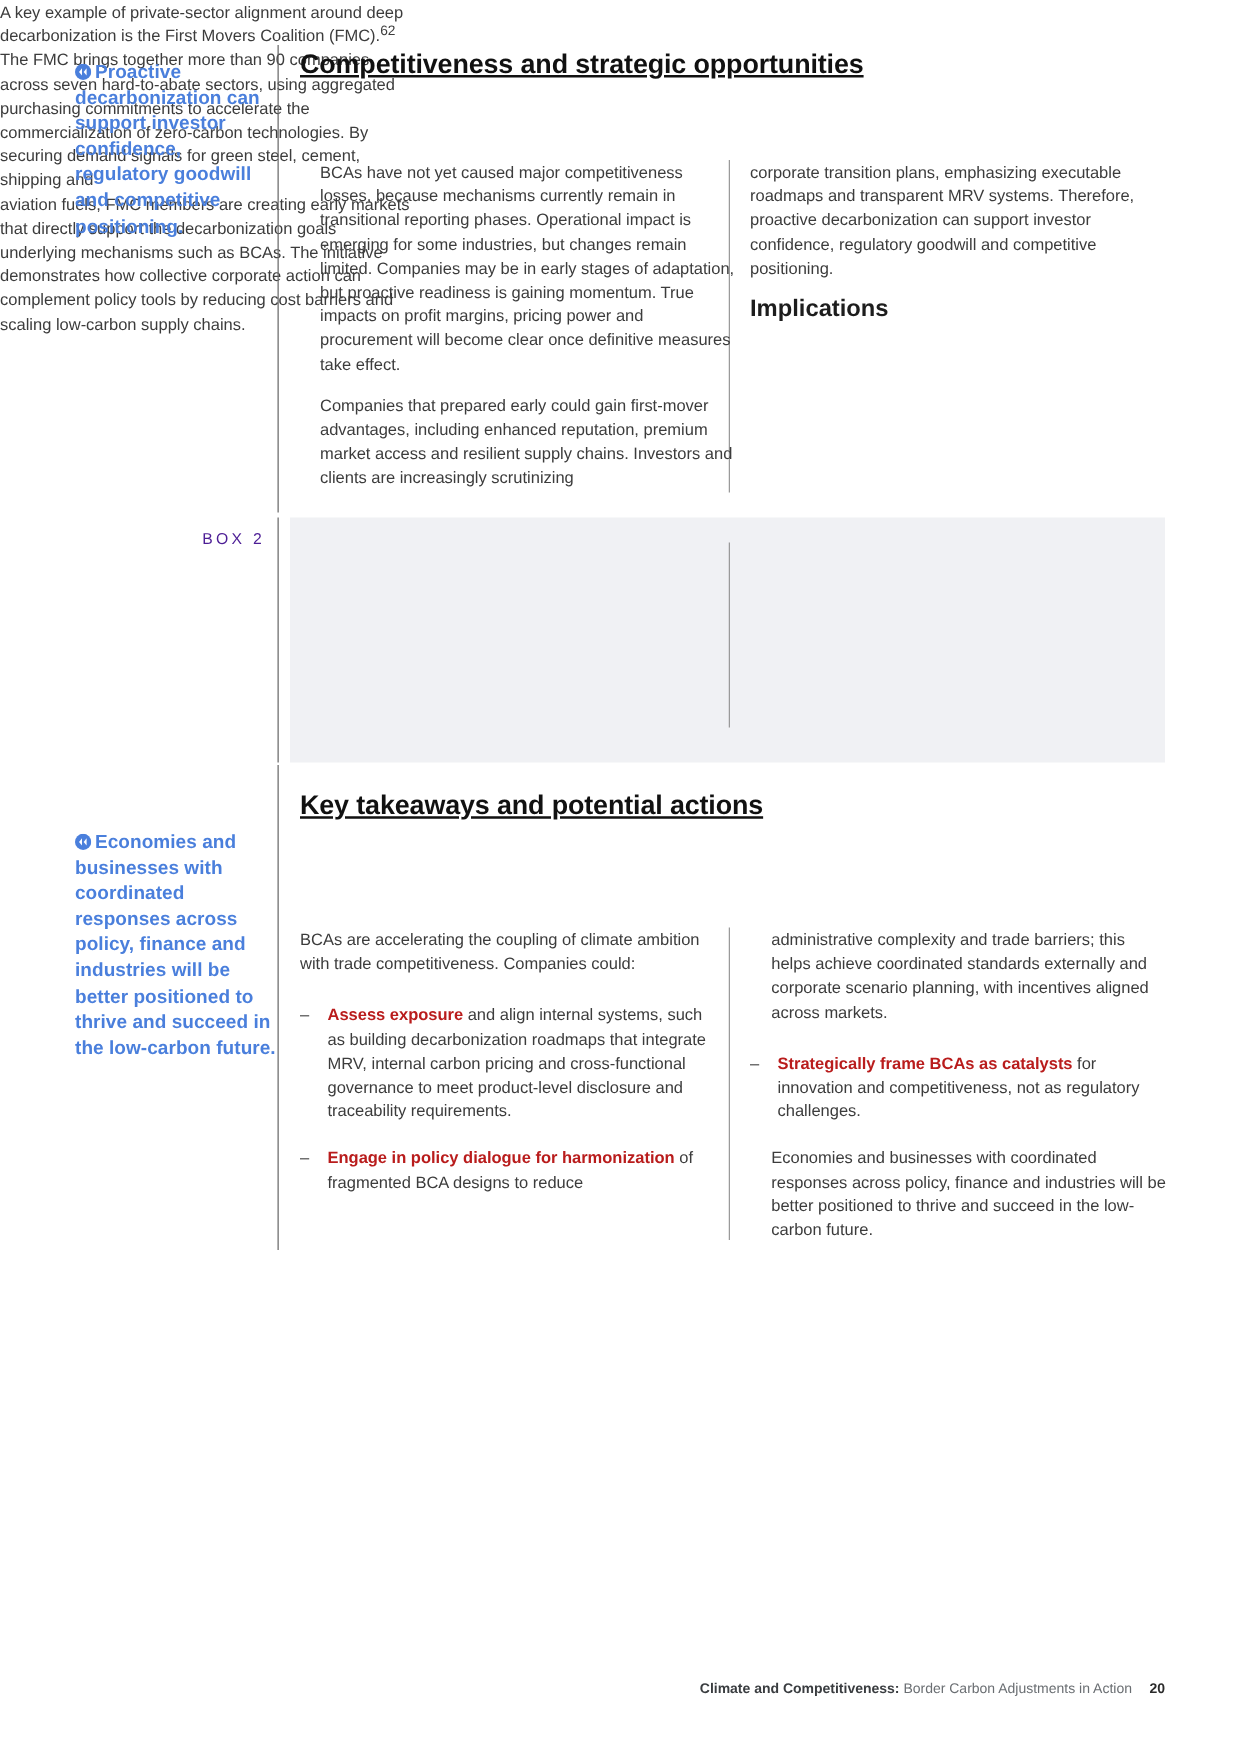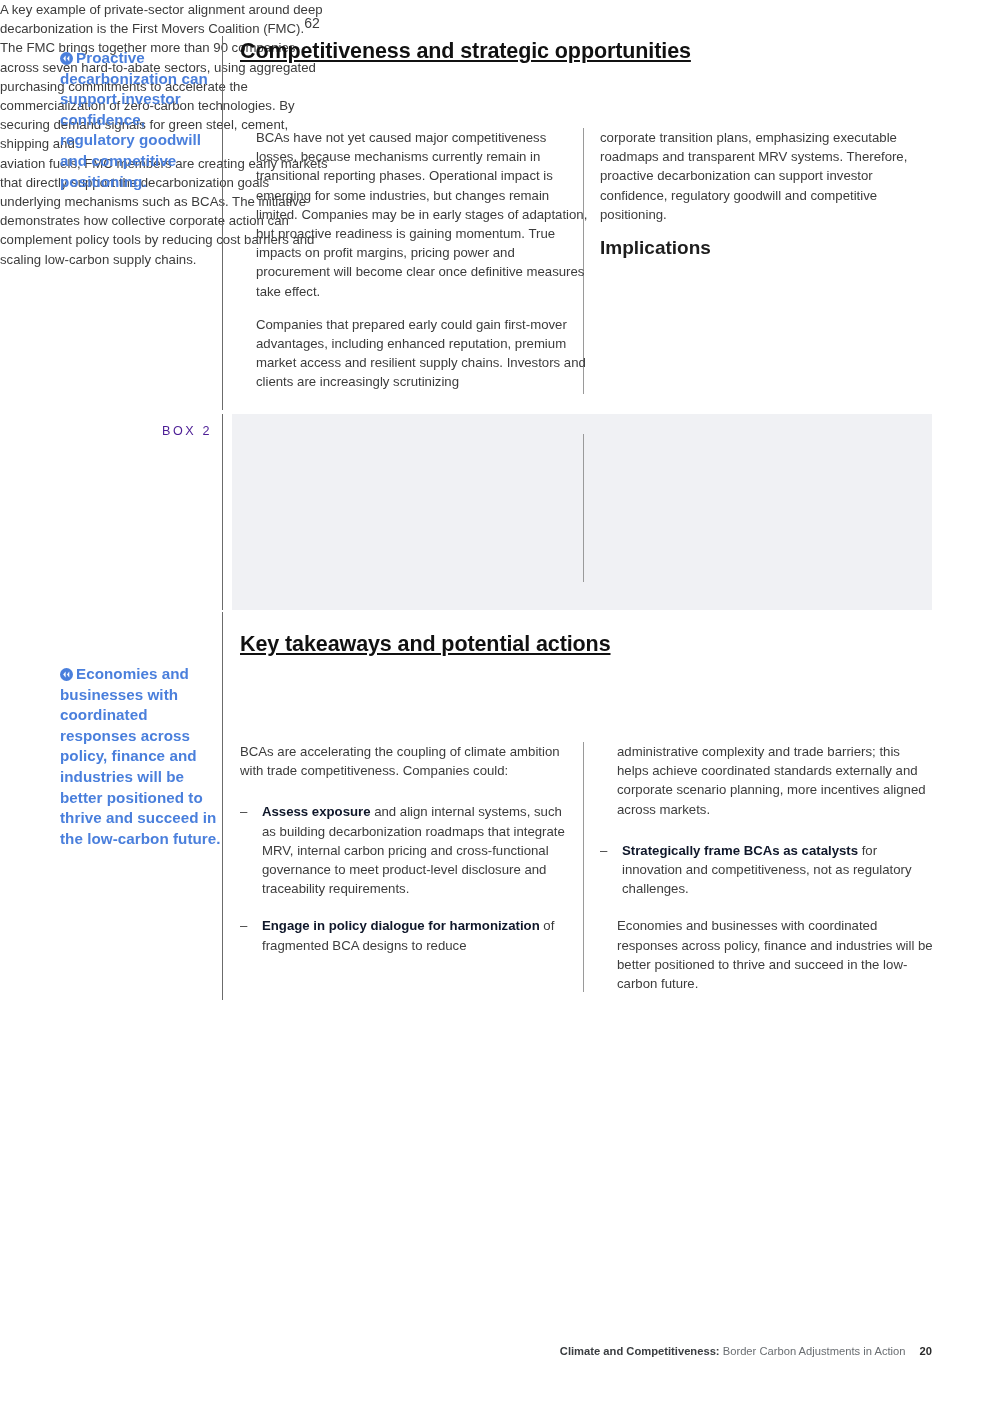--- a/index.html
+++ b/index.html
@@ -110,42 +110,42 @@
     position: absolute;
     left: 232px;
     top: 414px;
     width: 700px;
     height: 196px;
     background: #f0f1f4;
   }
   .box2-left  { left: 243px; top: 433px; width: 325px; }
   .box2-right { left: 600px; top: 433px; width: 332px; }
   .box2-left, .box2-right { font-size: 13.2px; line-height: 19.2px; color: #3c3c3c; }
-  sup { font-size: 14px; vertical-align: super; line-height: 0; }
+  sup { font-size: 11px; vertical-align: super; line-height: 0; }
 
   
   .c2-left  { left: 240px; top: 742px; width: 332px; }
   .c2-right { left: 617px; top: 742px; width: 318px; }
 
   
   .dash-item {
     position: relative;
     padding-left: 22px;
     margin: 0 0 18px 0;
     font-size: 13.2px;
     line-height: 19.2px;
     color: #3c3c3c;
   }
   .dash-item .dash {
     position: absolute;
     left: 0;
     top: 0;
     color: #3c3c3c;
   }
-  .dash-item b { color: #0f172a; font-weight: bold; }
+  .dash-item b { color: #b91c1c; font-weight: bold; }
 
   
   .footer {
     position: absolute;
     right: 60px;
     top: 1345px;
     font-size: 11.2px;
     color: #54585c;
     white-space: nowrap;
   }
@@ -213,21 +213,21 @@
     <p style="margin-bottom:22px">BCAs are accelerating the coupling of climate ambition with trade competitiveness. Companies could:</p>
     <div class="dash-item">
       <span class="dash">–</span><b>Assess exposure</b><span> and align internal systems, such as building decarbonization roadmaps that integrate MRV, internal carbon pricing and cross-functional governance to meet product-level disclosure and traceability requirements.</span>
     </div>
     <div class="dash-item">
       <span class="dash">–</span><b>Engage in policy dialogue for harmonization</b><span> of fragmented BCA designs to reduce</span>
     </div>
   </div>
 
   <div class="col c2-right">
-    <p style="margin-bottom:22px">administrative complexity and trade barriers; this helps achieve coordinated standards externally and corporate scenario planning, more incentives aligned across markets.</p>
+    <p style="margin-bottom:22px">administrative complexity and trade barriers; this helps achieve coordinated standards externally and corporate scenario planning, with incentives aligned across markets.</p>
     <div class="dash-item" style="margin-left:-17px">
       <span class="dash">–</span><b>Strategically frame BCAs as catalysts</b><span> for innovation and competitiveness, not as regulatory challenges.</span>
     </div>
     <p style="margin-top:18px">Economies and businesses with coordinated responses across policy, finance and industries will be better positioned to thrive and succeed in the low-carbon future.</p>
   </div>
 
   <div class="footer">
     <span class="f-bold">Climate and Competitiveness:</span><span class="f-reg"> Border Carbon Adjustments in Action</span><span class="f-page">20</span>
   </div>
 

